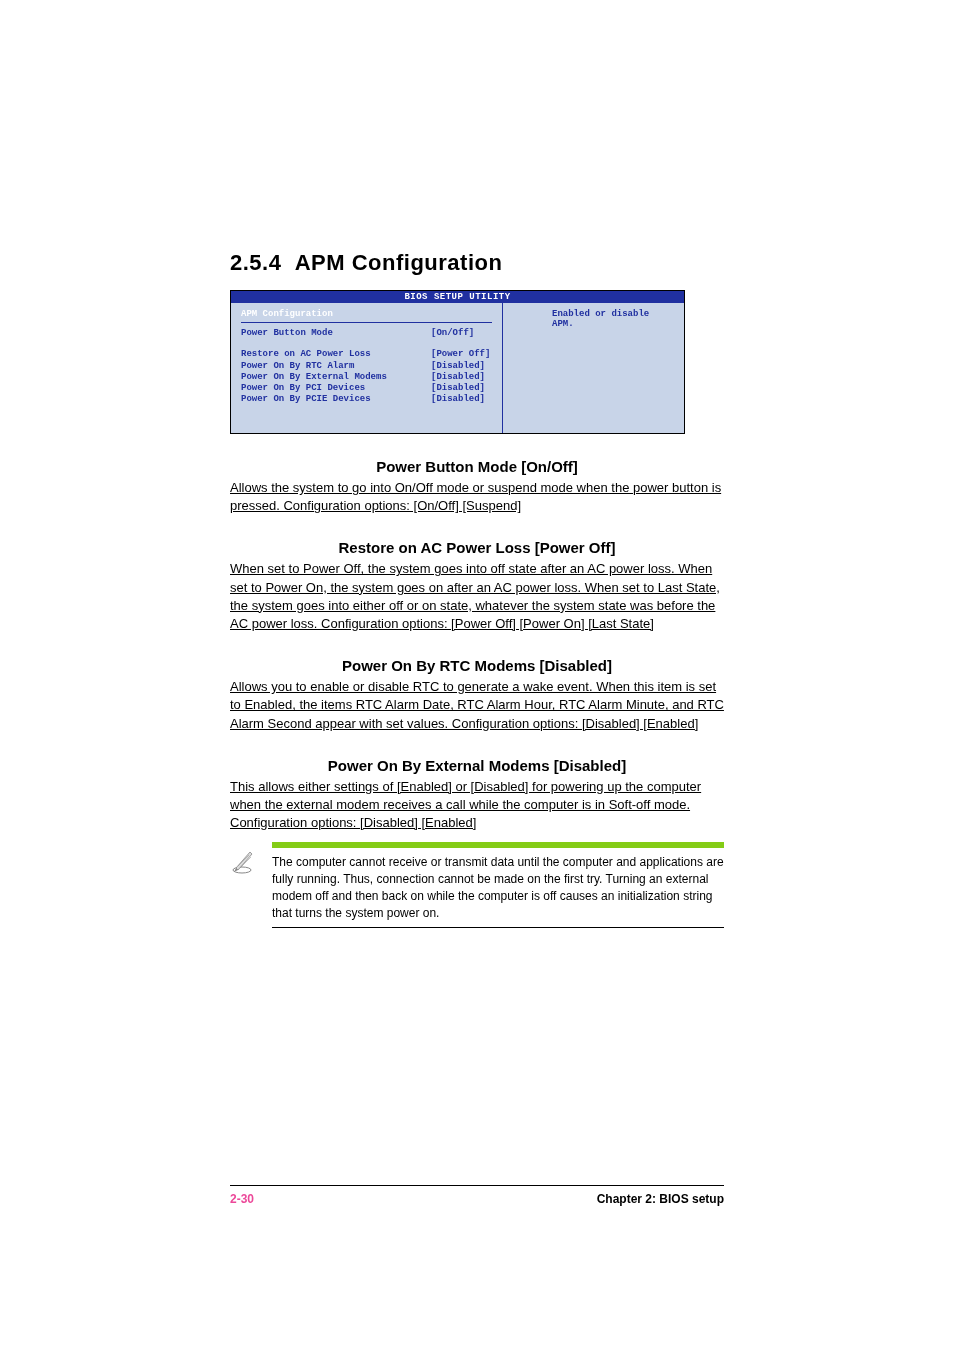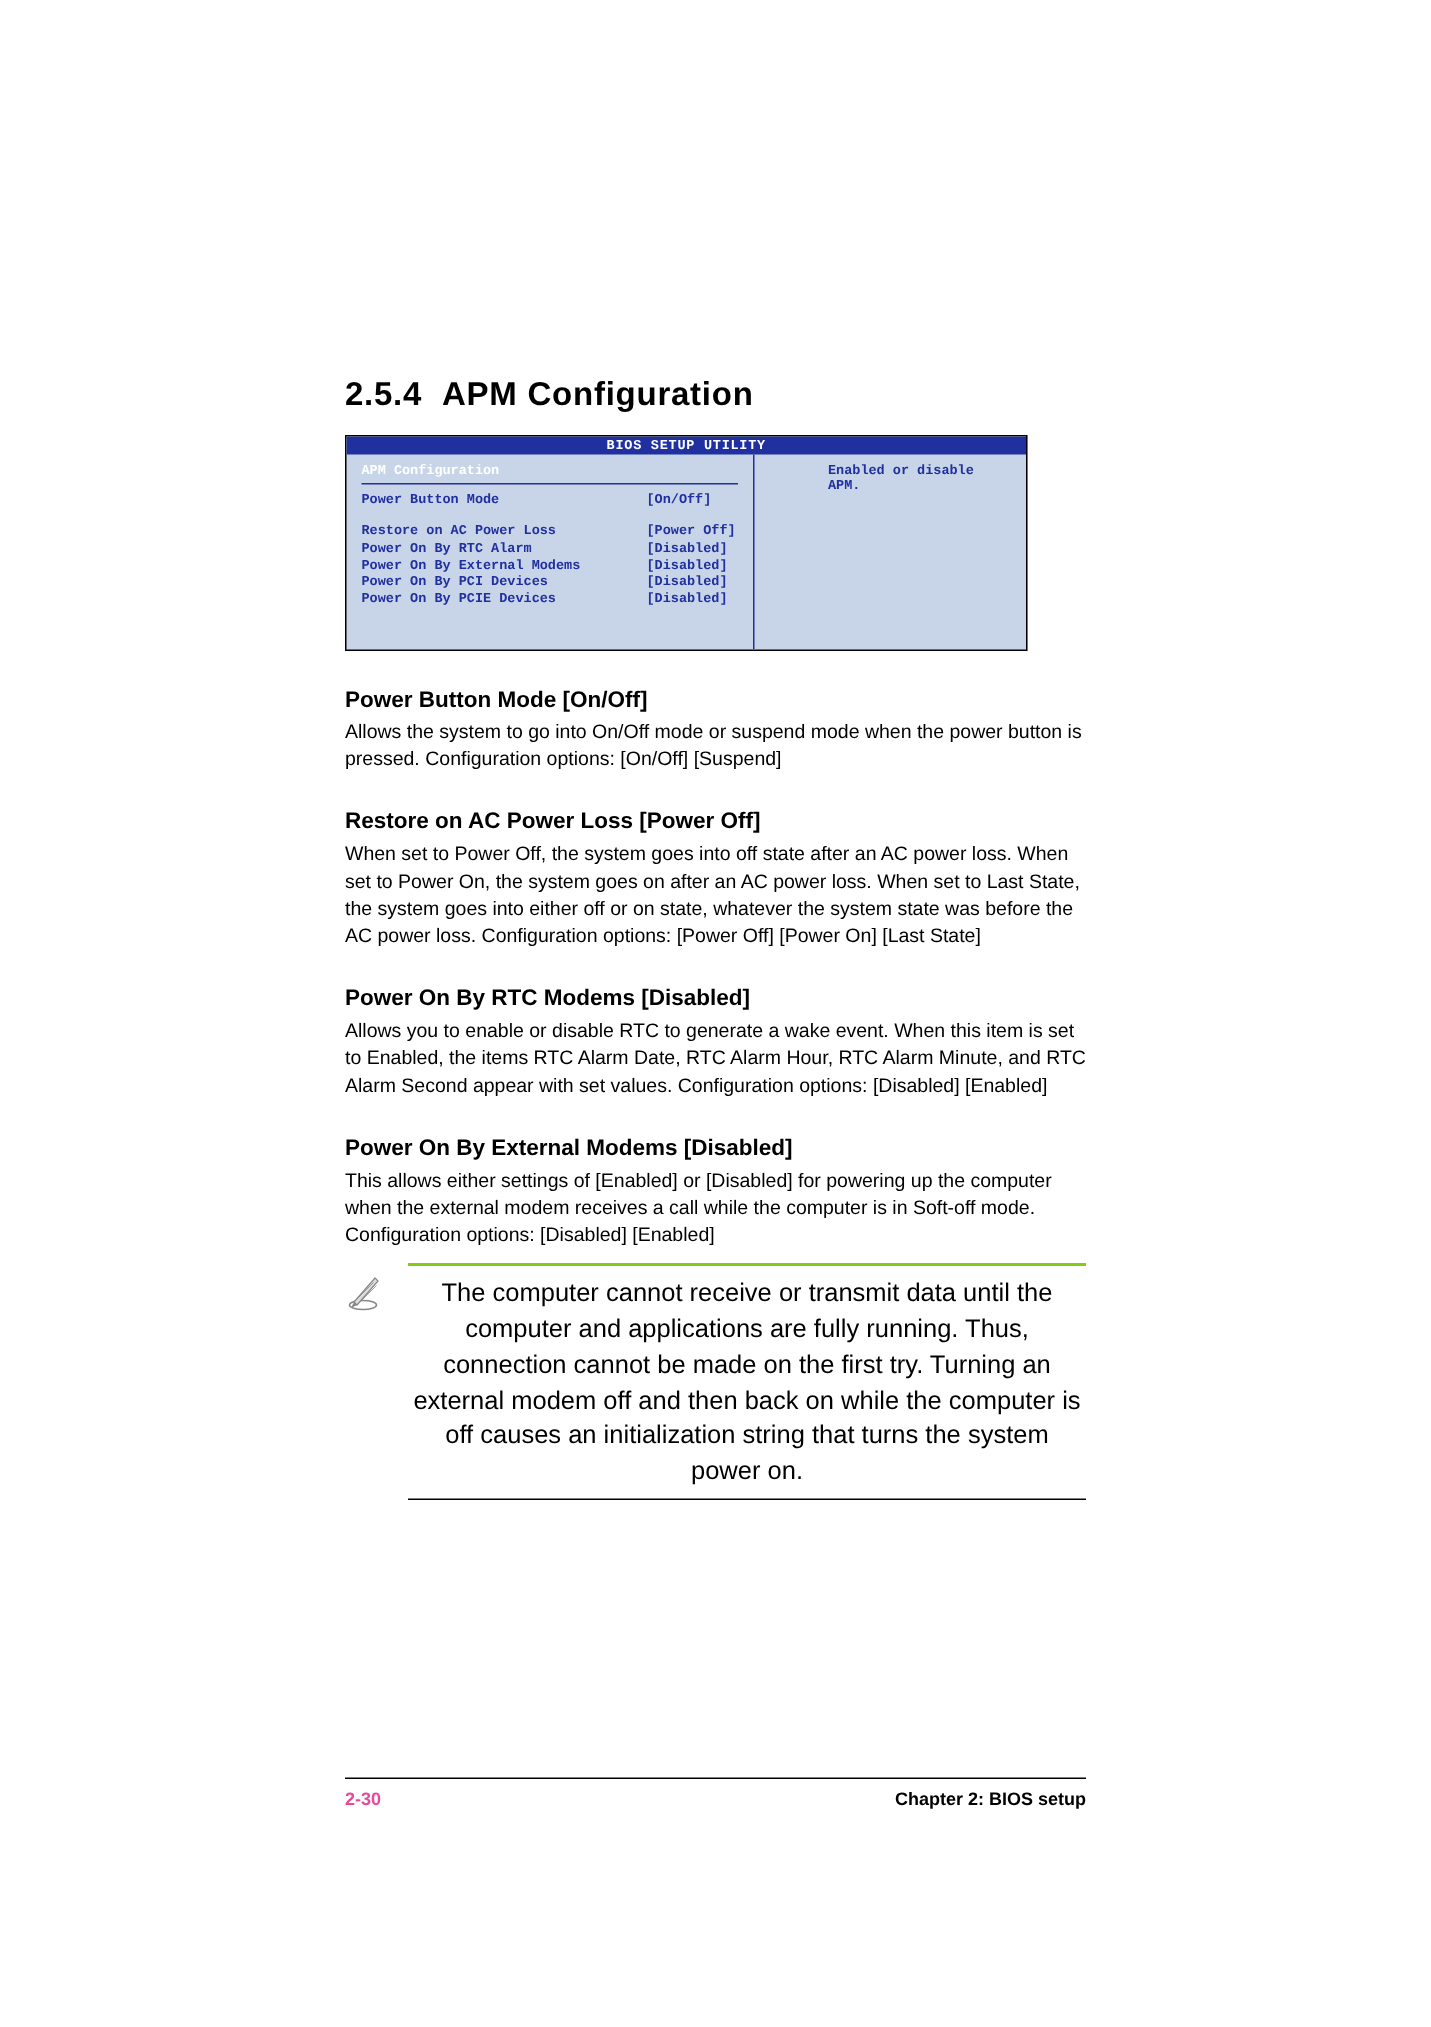--- a/index.html
+++ b/index.html
@@ -96,44 +96,45 @@
     .bios-spacer {
       height: 10px;
     }
     .desc-block {
       margin-top: 24px;
     }
     .desc-title {
       font-size: 15px;
       font-weight: bold;
       margin-bottom: 4px;
+      text-align: center;
     }
     .desc-text {
       font-size: 13px;
       line-height: 1.4;
+      text-decoration: underline;
     }
     .note-block {
       margin-top: 10px;
       display: flex;
       align-items: flex-start;
       gap: 14px;
     }
     .note-icon {
       width: 28px;
       flex-shrink: 0;
       padding-top: 6px;
     }
     .note-text-wrap {
-      border-top: 2px solid #84cc16;
+      border-top: 6px solid #84cc16;
       border-bottom: 1px solid #000;
       padding: 6px 0;
-      font-size: 17px;
+      font-size: 12px;
       line-height: 1.4;
       flex: 1;
-      text-align: center;
     }
     .footer {
       position: absolute;
       bottom: 145px;
       left: 230px;
       right: 230px;
       border-top: 1px solid #000;
       padding-top: 6px;
       display: flex;
       justify-content: space-between;

